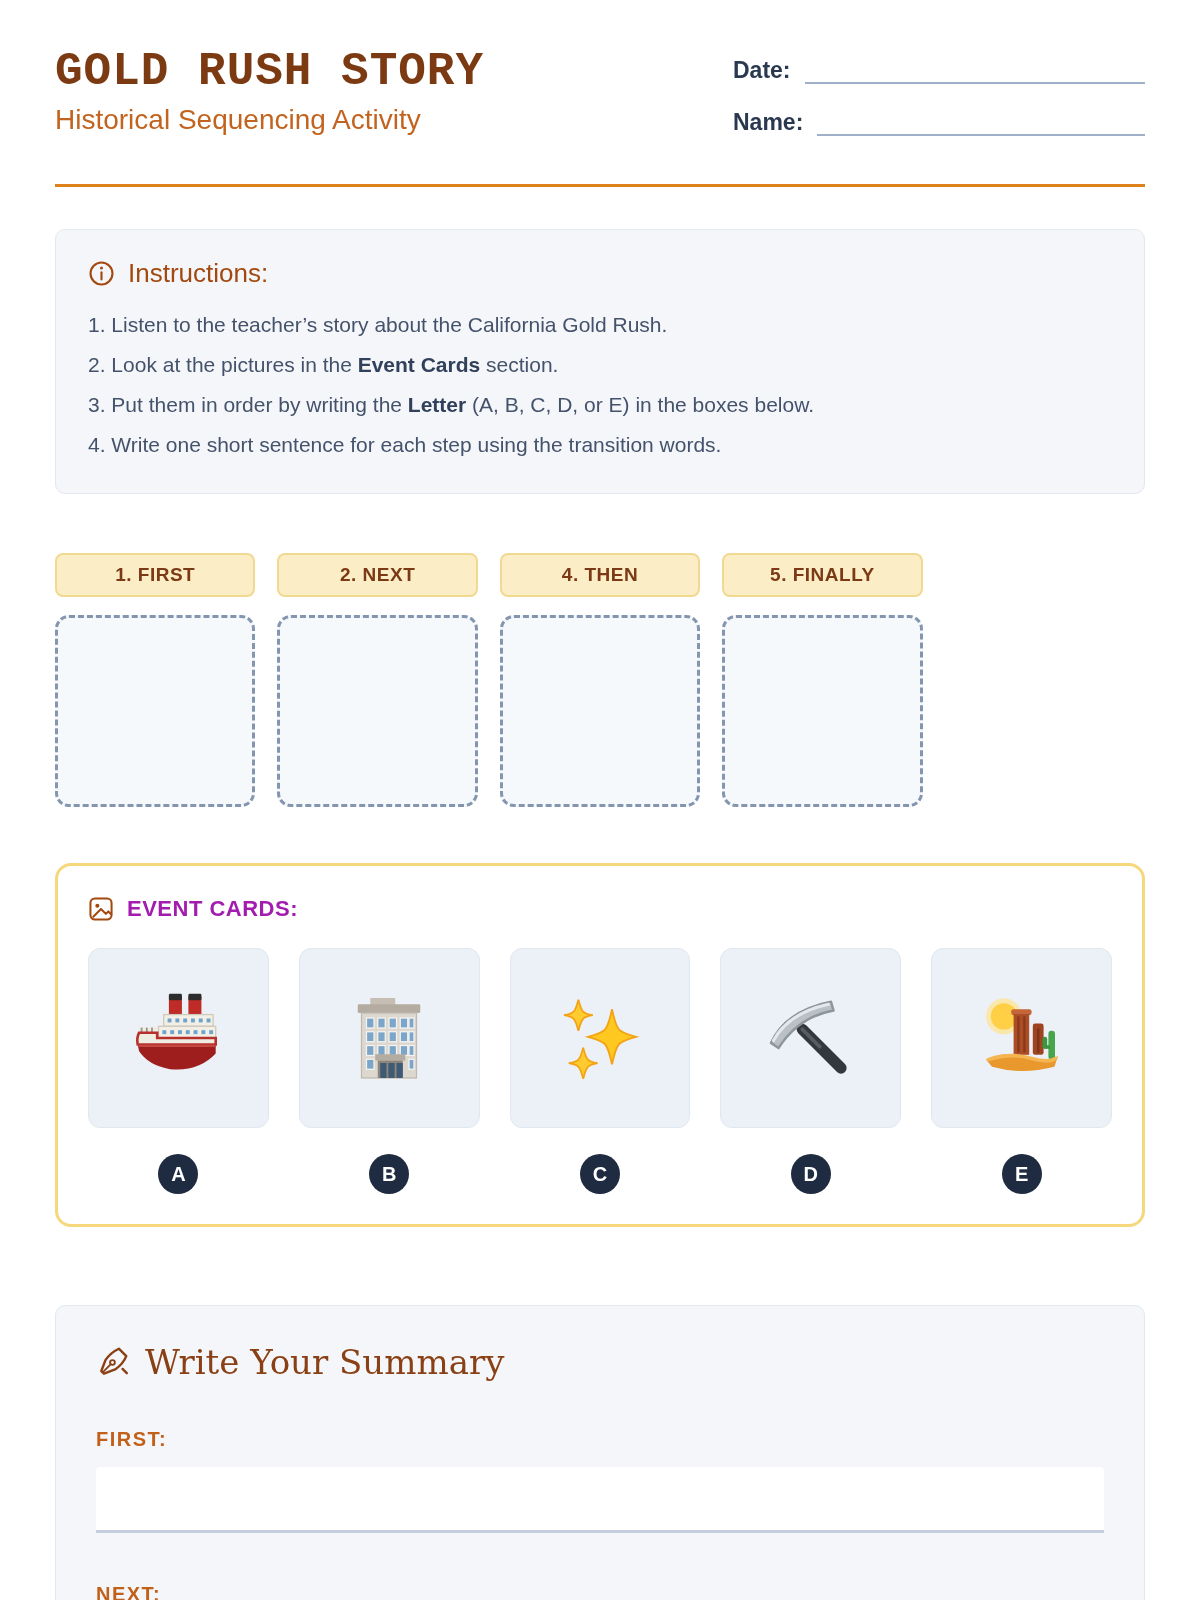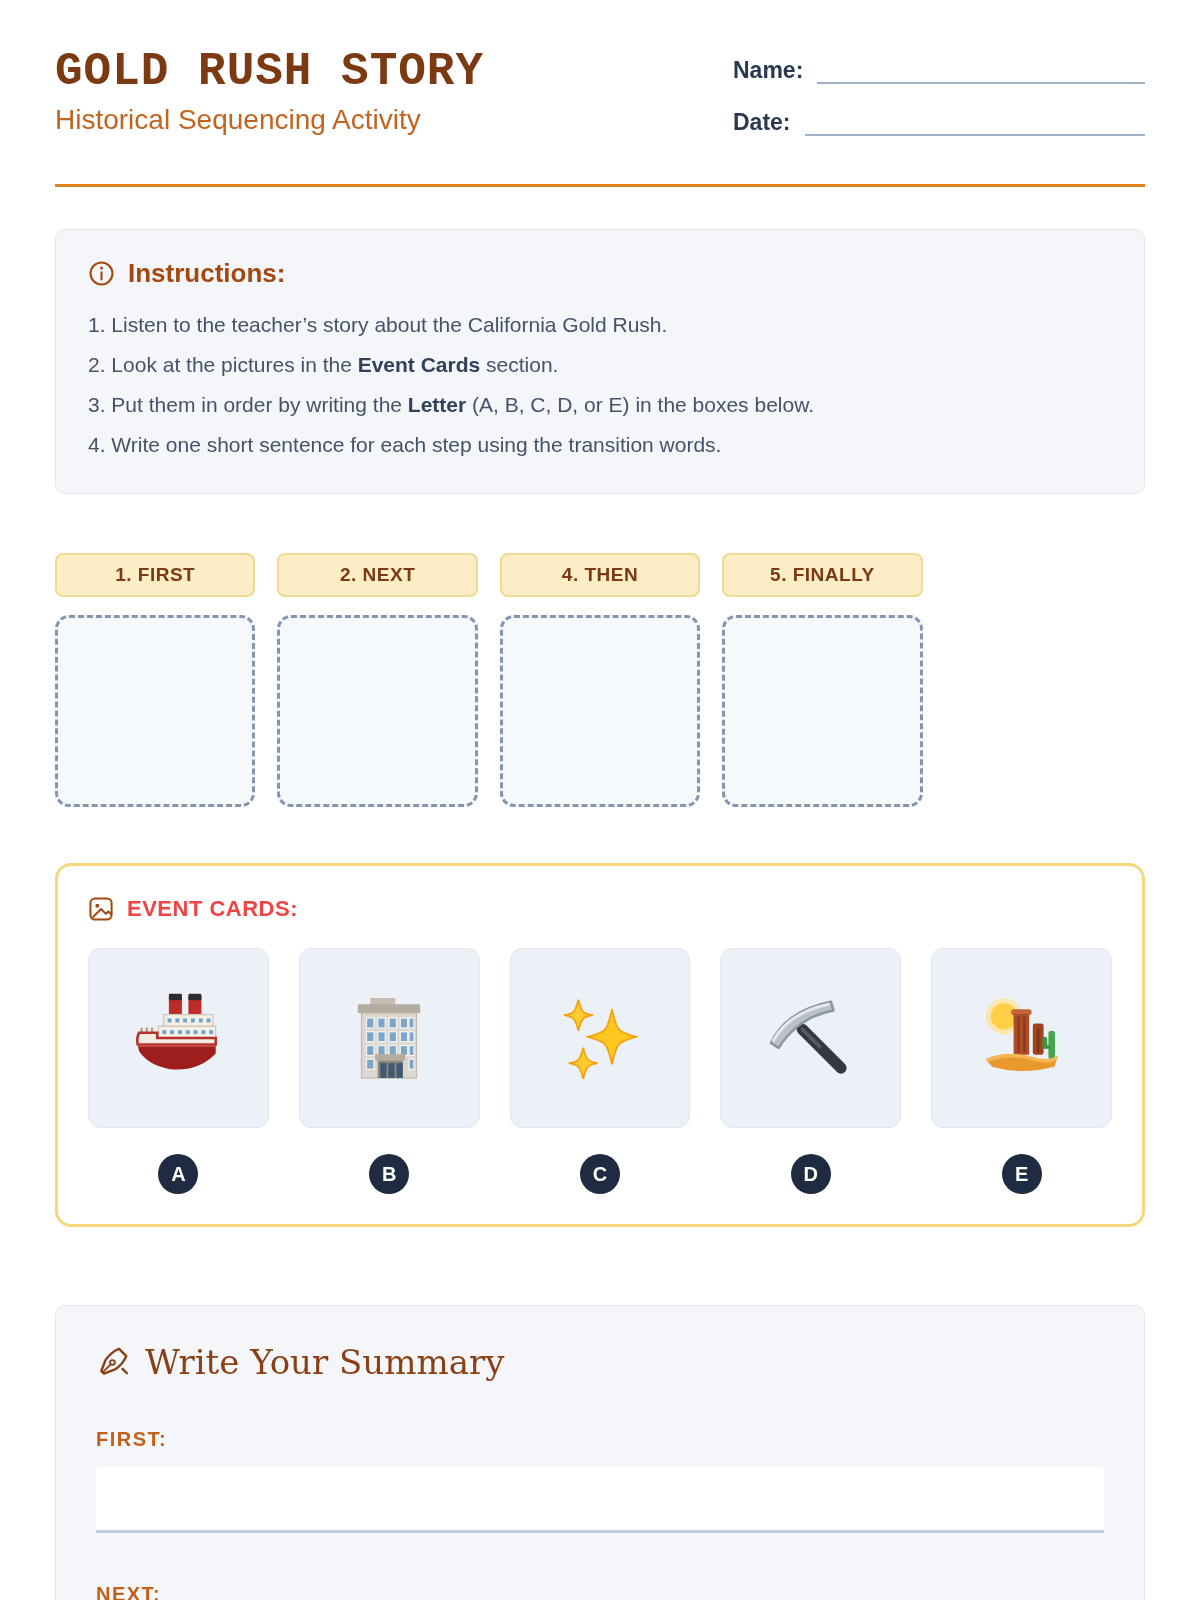--- a/index.html
+++ b/index.html
@@ -16,37 +16,37 @@
   .id-row { display:flex; align-items:flex-end; margin-bottom:22px; }
   .id-label { font-size:23px; font-weight:bold; color:#2a3850; margin-right:14px; }
   .id-line { flex:1; height:30px; border-bottom:2px solid #9fb0c8; }
 
   .divider { margin-top:26px; border-bottom:3px solid #e0821b; }
 
   
   .panel-soft { margin-top:42px; background:#f4f6fa; border:1px solid #e3e8f0;
                 border-radius:10px; padding:28px 32px; }
   .inst-head { display:flex; align-items:center; gap:13px; color:#a3490f;
-               font-size:26px; font-weight:bold; }
+               font-size:26px; font-weight:normal; }
   .inst-list { margin-top:16px; }
   .inst-step { font-size:21px; color:#44536b; line-height:40px; }
   .inst-step .b { font-weight:bold; color:#31415c; }
 
   
   .seq-grid { margin-top:59px; display:grid; grid-template-columns:repeat(5,1fr); gap:22px; }
   .seq-label { background:#fbedc5; border:2px solid #f2d992; border-radius:8px;
                text-align:center; padding:9px 2px; color:#7b3a15; font-weight:bold;
                font-size:19px; letter-spacing:.5px; white-space:nowrap; }
   .seq-drop { margin-top:18px; height:192px; border:3px dashed #8496af;
               border-radius:14px; background:#f6f9fc; }
 
   
   .cards-panel { margin-top:56px; background:#ffffff; border:3px solid #f7d77b;
                  border-radius:16px; padding:30px; }
-  .cards-head { display:flex; align-items:center; gap:13px; color:#ef4444;
+  .cards-head { display:flex; align-items:center; gap:13px; color:#a21caf;
                 font-size:22px; font-weight:bold; letter-spacing:.5px; }
   .cards-grid { margin-top:26px; display:grid; grid-template-columns:repeat(5,1fr); gap:30px; }
   .event-card { height:180px; background:#ecf1f7; border:1px solid #e0e7ef;
                 border-radius:12px; display:flex; align-items:center; justify-content:center; }
   .badge-row { margin-top:26px; display:grid; grid-template-columns:repeat(5,1fr); gap:30px; }
   .badge { width:40px; height:40px; border-radius:50%; background:#1f2b40; color:#ffffff;
            font-weight:bold; font-size:20px; display:flex; align-items:center;
            justify-content:center; margin:0 auto; }
 
   
@@ -69,25 +69,25 @@
 
 <div class="page">
 
   <div class="header">
     <div>
       <div class="title">GOLD RUSH STORY</div>
       <div class="subtitle">Historical Sequencing Activity</div>
     </div>
     <div class="id-block">
       <div class="id-row">
+        <span class="id-label">Date:</span>
+        <span class="id-line"></span>
+      </div>
+      <div class="id-row">
         <span class="id-label">Name:</span>
-        <span class="id-line"></span>
-      </div>
-      <div class="id-row">
-        <span class="id-label">Date:</span>
         <span class="id-line"></span>
       </div>
     </div>
   </div>
 
   <div class="divider"></div>
 
   <div class="panel-soft">
     <div class="inst-head">
       <span class="icon">

